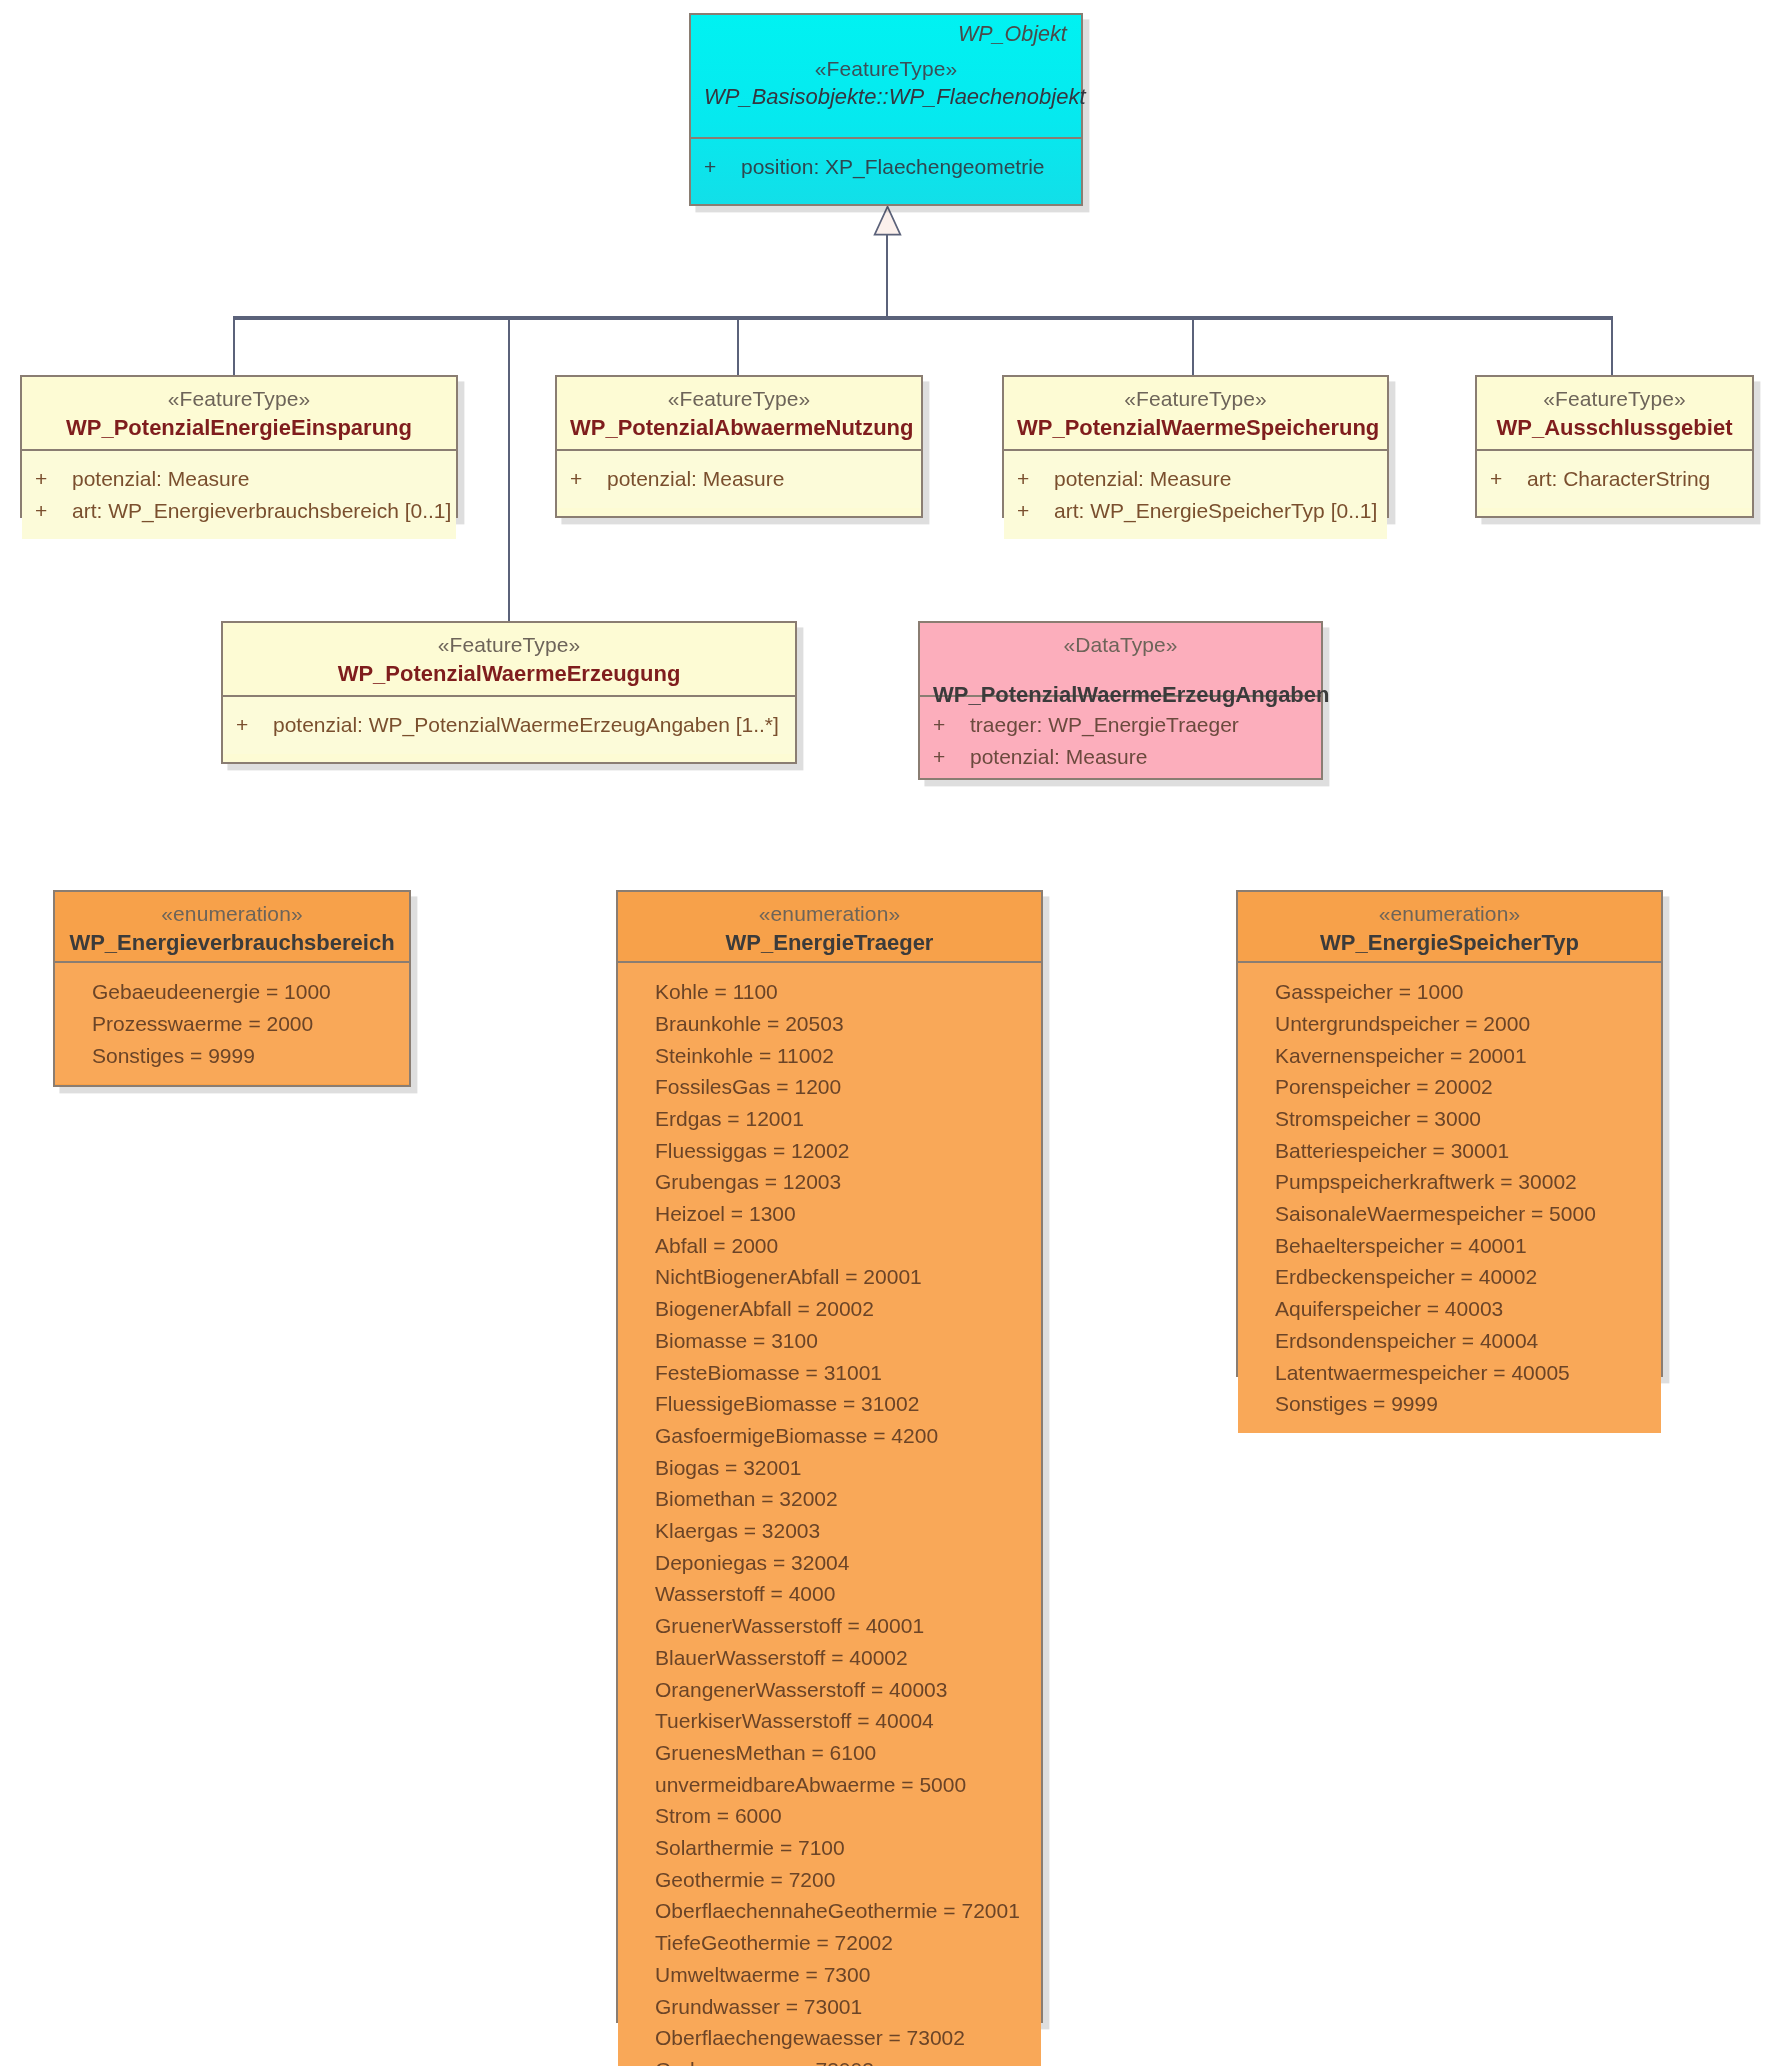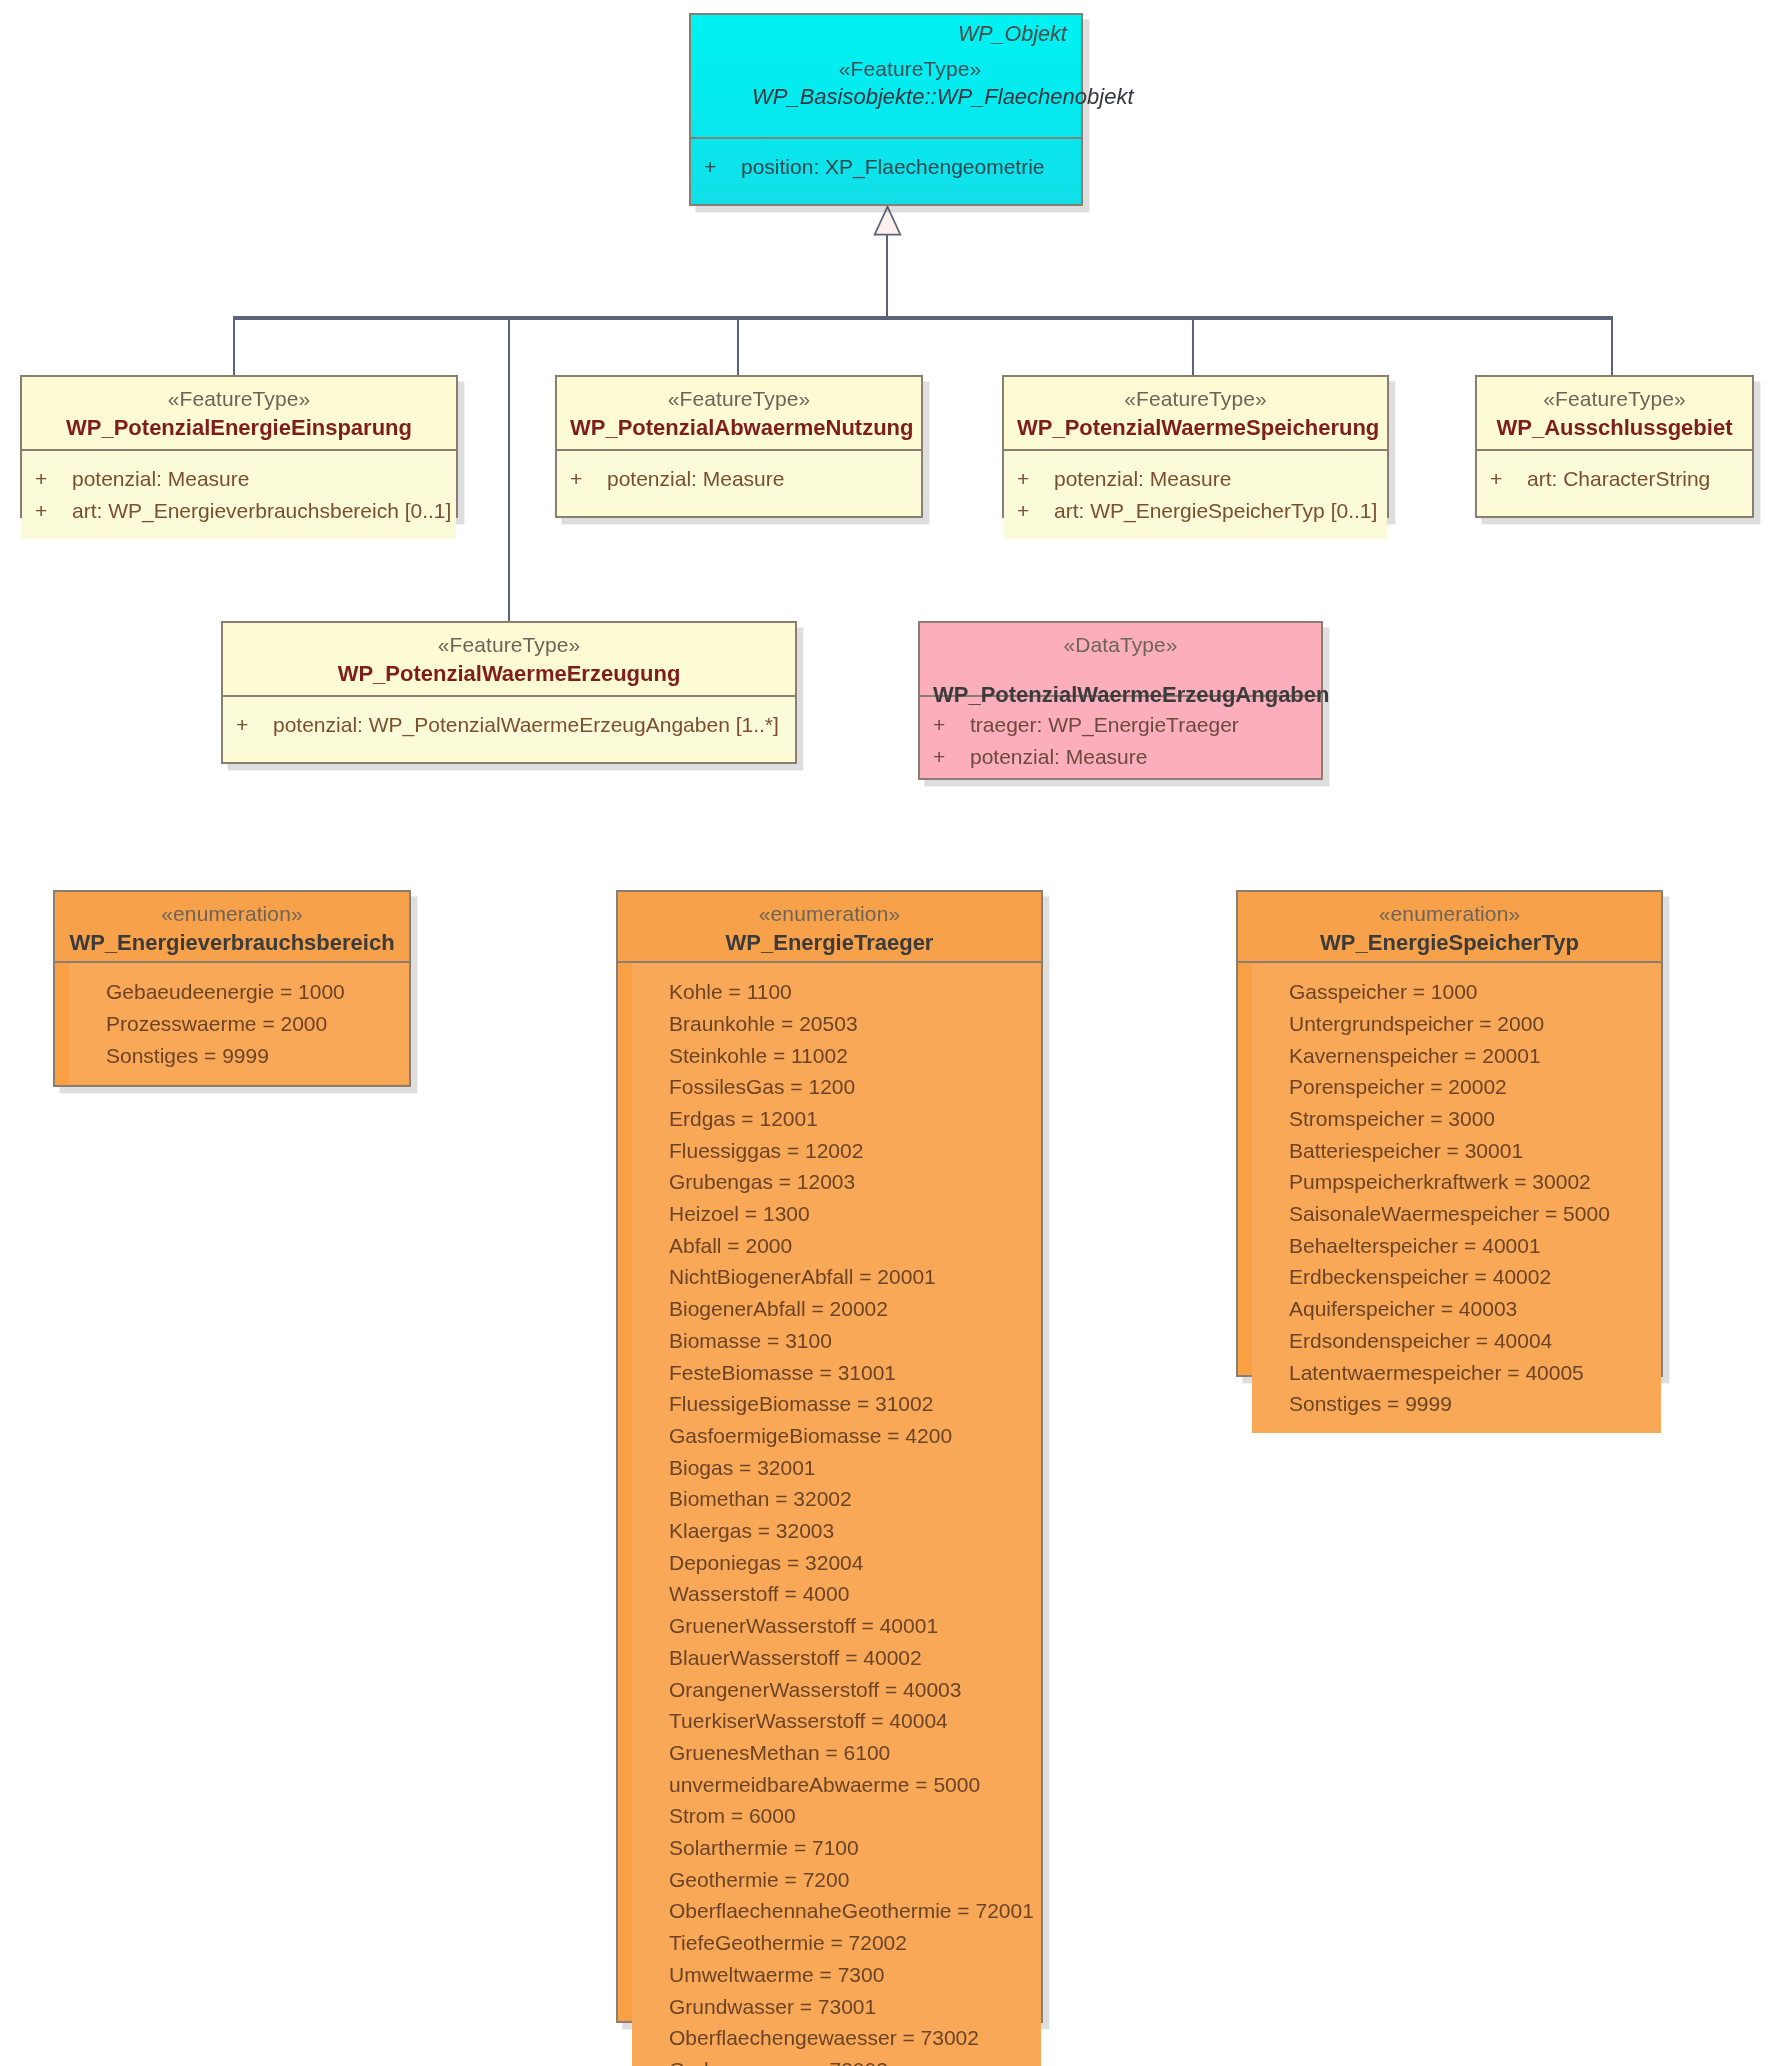--- a/index.html
+++ b/index.html
@@ -103,21 +103,21 @@
   .dtype .cname{color:#3b3b3b;margin-top:24px;}
   .dtype .attr{color:#6b4a3e;}
   .dtype .attr .vis{color:#6b4a3e;}
 
   
   .enum{
     background:#f9a košt;
     background:#f9a045;
   }
   .enum .hdr{background:#f7a14a;}
-  .enum .body{background:#f9a858;padding-top:13px;margin-left:14px;}
+  .enum .body{background:#f9a858;padding-top:13px;}
   .enum .stereo{color:#6d6459;}
   .enum .cname{color:#3b3b3b;}
   .enum .lit{
     font-size:21px;
     line-height:1.51;
     color:#6b4427;
     padding-left:24px;
     white-space:nowrap;
   }
 
@@ -144,21 +144,21 @@
 
   <div class="line hbar" style="left:233px; top:316px; width:1380px; height:4.3px;"></div>
 
   <div class="line vline" style="left:233px; top:319px; height:56px;"></div>
   <div class="line vline" style="left:508px; top:319px; height:302px;"></div>
   <div class="line vline" style="left:737px; top:319px; height:56px;"></div>
   <div class="line vline" style="left:1192px; top:319px; height:56px;"></div>
   <div class="line vline" style="left:1611px; top:319px; height:56px;"></div>
 
   <div class="uml root" style="left:689px; top:13px; width:394px; height:193px;">
-    <div class="hdr" style="height:122px;margin-left:48px;">
+    <div class="hdr" style="height:122px;">
       <div class="tagname">WP_Objekt</div>
       <div class="stereo" style="margin-top:31.5px;">«FeatureType»</div>
       <div class="cname">WP_Basisobjekte::WP_Flaechenobjekt</div>
     </div>
     <div class="sep"></div>
     <div class="body">
       <div class="attr">
         <span class="vis">+</span>
         <span>position: XP_Flaechengeometrie</span>
       </div>

